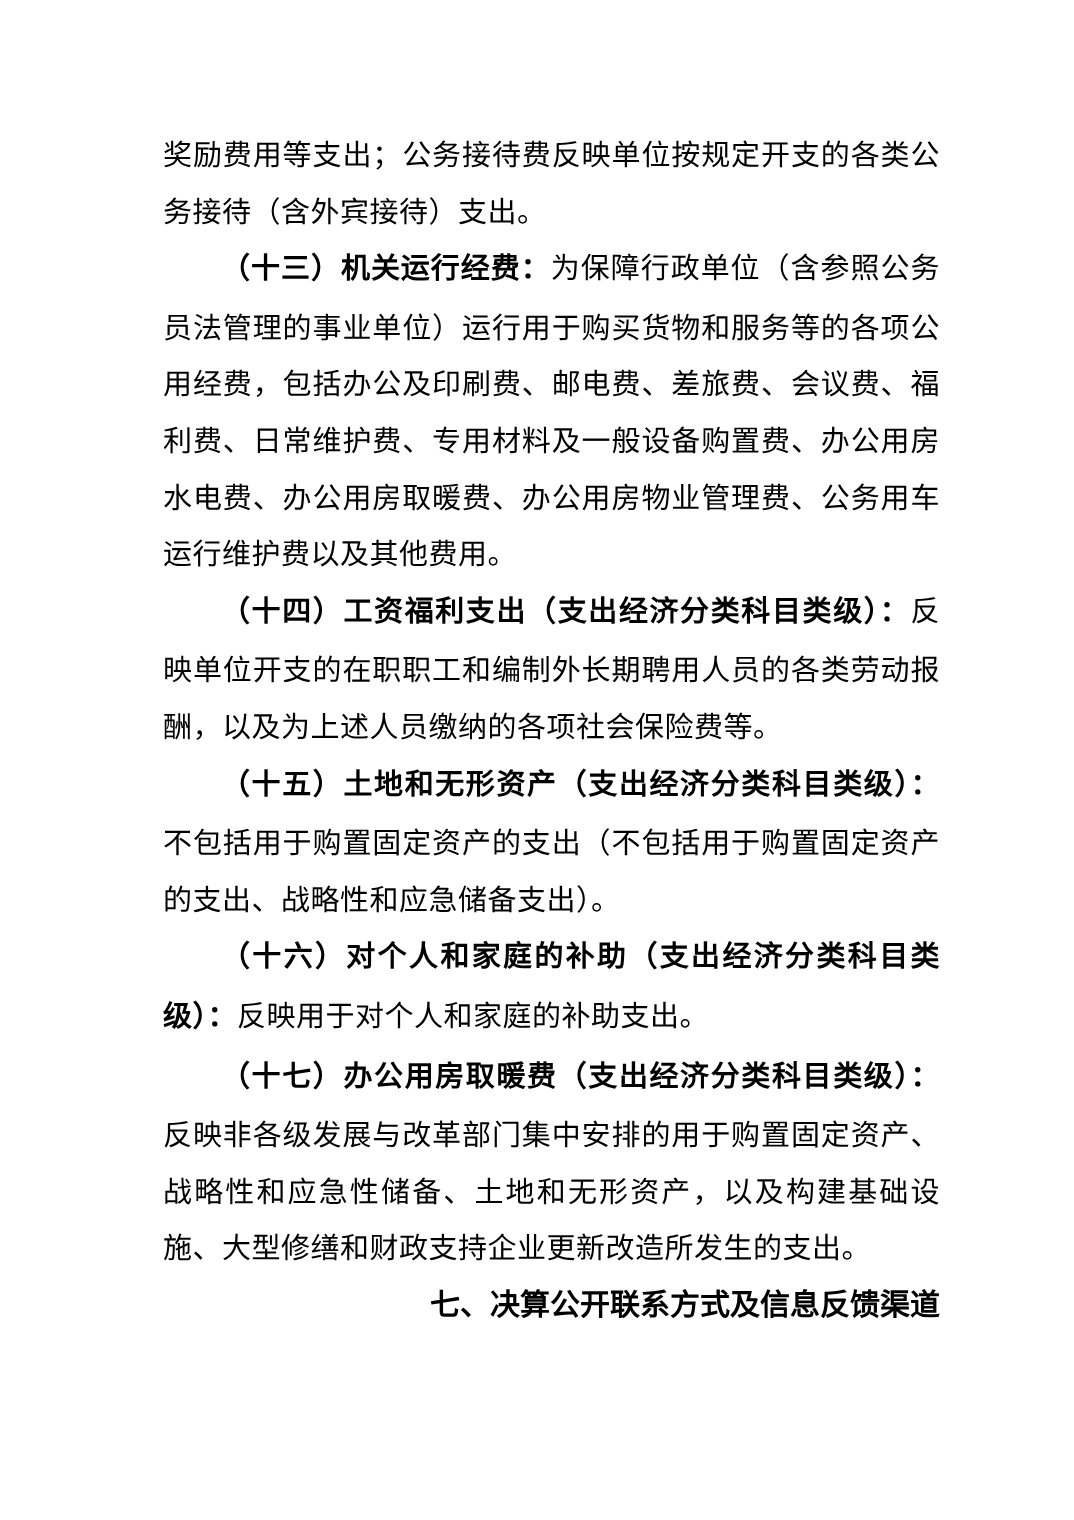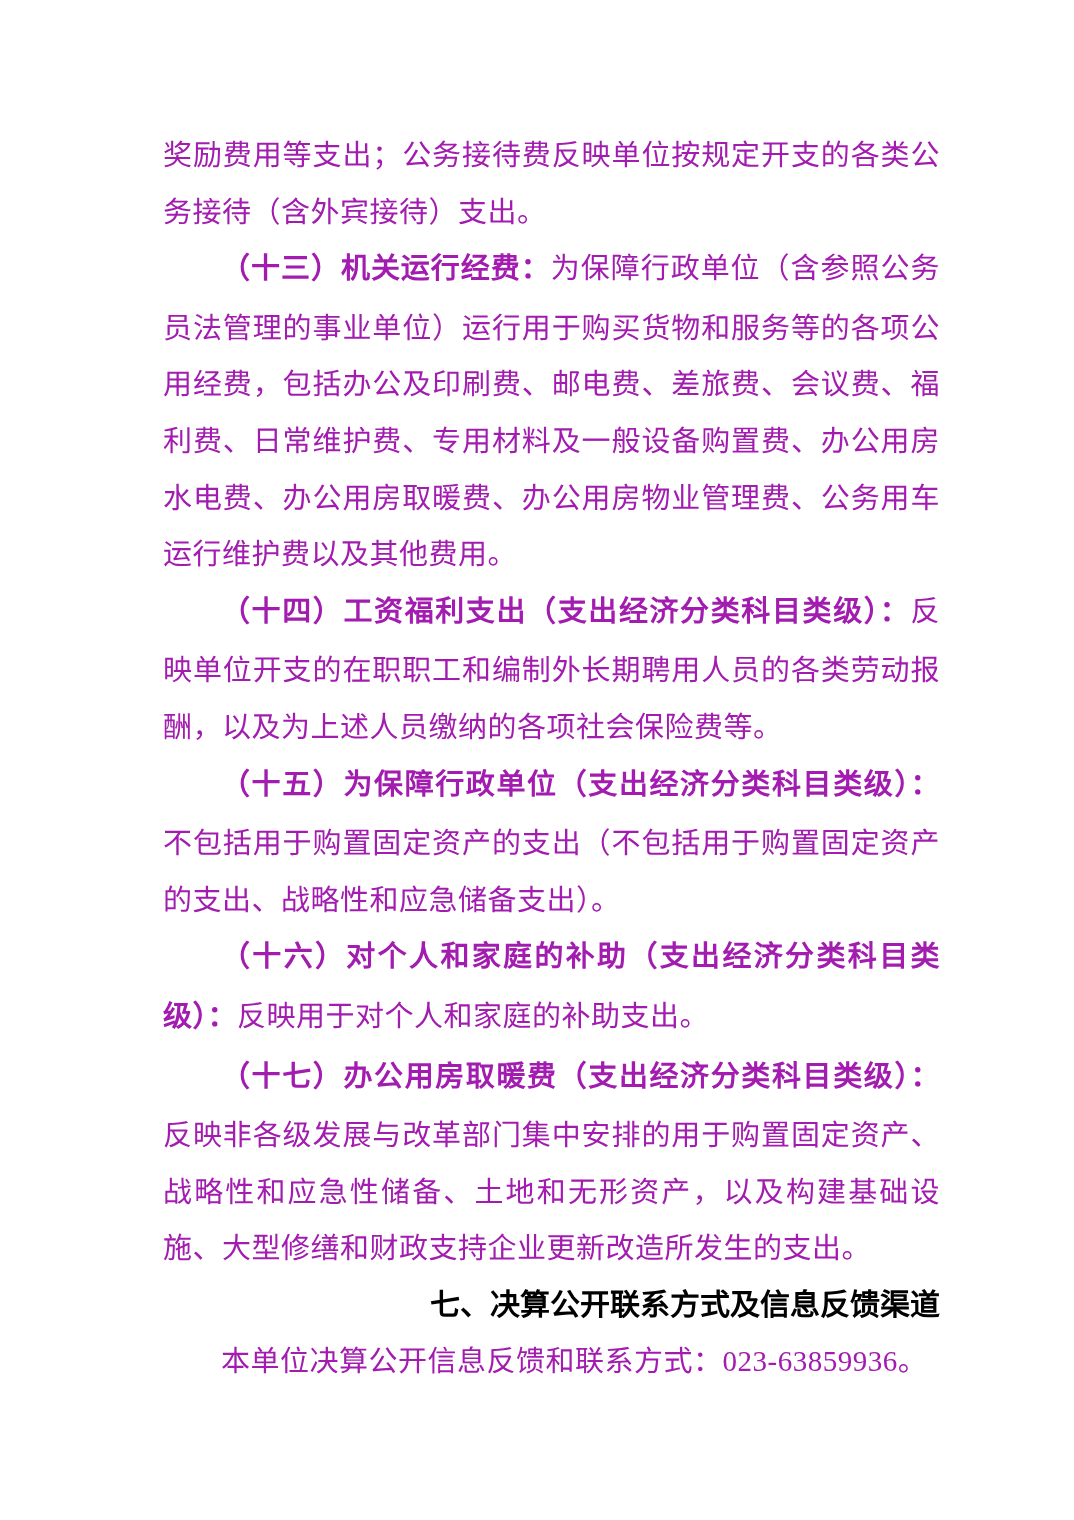--- a/index.html
+++ b/index.html
@@ -17,21 +17,21 @@
     overflow: hidden;
   }
   .doc-body {
     width: 100%;
   }
   .para {
     margin: 0;
     font-family: "Liberation Serif", "DejaVu Serif", serif;
     font-size: 29px;
     line-height: 56.6px;
-    color: #a21caf;
+    color: #000000;
     text-align: justify;
     letter-spacing: 0.5px;
   }
   .para.indent {
     text-indent: 2em;
   }
   .para-label {
     font-weight: bold;
     font-family: Liberation Mono, monospace;
   }
@@ -51,24 +51,23 @@
 
 <div class="page">
   <div class="doc-body">
 
     <p class="para"><span>奖励费用等支出；公务接待费反映单位按规定开支的各类公务接待（含外宾接待）支出。</span></p>
 
     <p class="para indent"><span class="para-label">（十三）机关运行经费：</span><span>为保障行政单位（含参照公务员法管理的事业单位）运行用于购买货物和服务等的各项公用经费，包括办公及印刷费、邮电费、差旅费、会议费、福利费、日常维护费、专用材料及一般设备购置费、办公用房水电费、办公用房取暖费、办公用房物业管理费、公务用车运行维护费以及其他费用。</span></p>
 
     <p class="para indent"><span class="para-label">（十四）工资福利支出（支出经济分类科目类级）：</span><span>反映单位开支的在职职工和编制外长期聘用人员的各类劳动报酬，以及为上述人员缴纳的各项社会保险费等。</span></p>
 
-    <p class="para indent"><span class="para-label">（十五）为保障行政单位（支出经济分类科目类级）：</span><span>不包括用于购置固定资产的支出（不包括用于购置固定资产的支出、战略性和应急储备支出）。</span></p>
+    <p class="para indent"><span class="para-label">（十五）土地和无形资产（支出经济分类科目类级）：</span><span>不包括用于购置固定资产的支出（不包括用于购置固定资产的支出、战略性和应急储备支出）。</span></p>
 
     <p class="para indent"><span class="para-label">（十六）对个人和家庭的补助（支出经济分类科目类级）：</span><span>反映用于对个人和家庭的补助支出。</span></p>
 
     <p class="para indent"><span class="para-label">（十七）办公用房取暖费（支出经济分类科目类级）：</span><span>反映非各级发展与改革部门集中安排的用于购置固定资产、战略性和应急性储备、土地和无形资产，以及构建基础设施、大型修缮和财政支持企业更新改造所发生的支出。</span></p>
 
     <p class="heading"><span>七、决算公开联系方式及信息反馈渠道</span></p>
 
-    <p class="para indent"><span>本单位决算公开信息反馈和联系方式：023-63859936。</span></p>
 
   </div>
 </div>
 
 </body></html>

